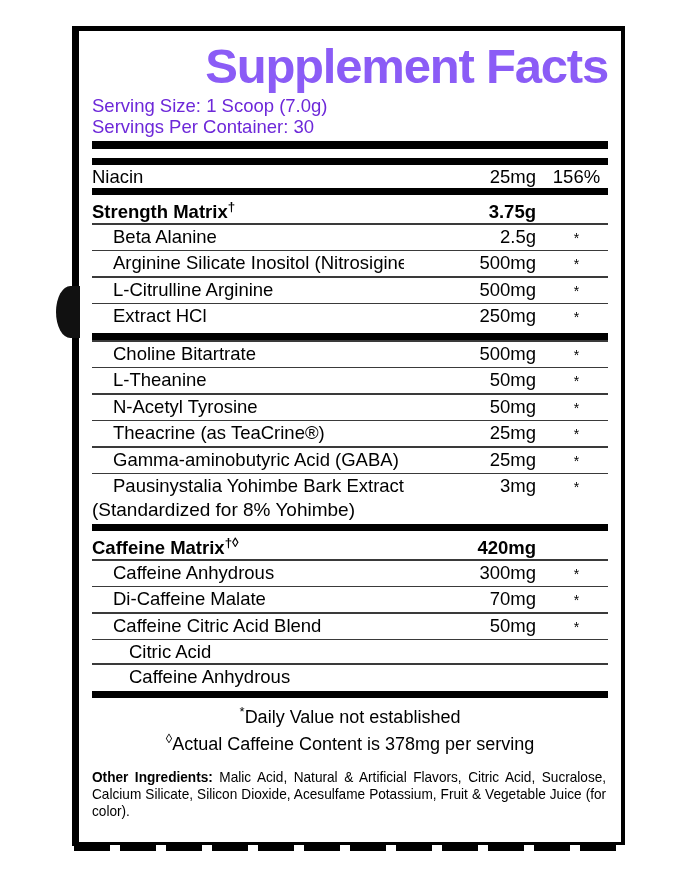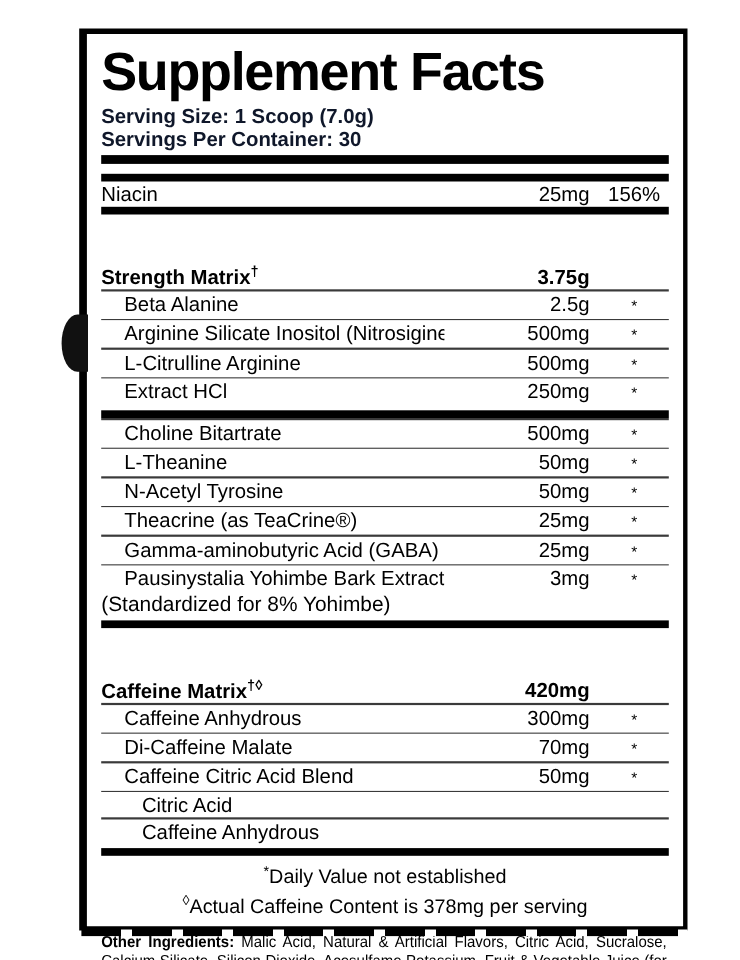--- a/index.html
+++ b/index.html
@@ -64,29 +64,29 @@
   }
 
   
   .title {
     font-weight: bold;
     font-size: 49px;
     line-height: 54px;
     letter-spacing: -1.2px;
     margin: 8px 0 2px 0;
     white-space: nowrap;
-    color: #000000;
+    color: #8b5cf6;
+    text-align: right;
   }
 
   .serving-line {
     font-size: 18.5px;
     line-height: 21px;
-    color: #0f172a;
-    white-space: nowrap;
-    font-weight: bold;
+    color: #6d28d9;
+    white-space: nowrap;
   }
 
   
   .bar-thick {
     height: 8px;
     background: #000;
     margin: 4px 0 0 0;
   }
   .bar-med {
     height: 7px;
@@ -110,21 +110,21 @@
   .row .amt  { flex: 0 0 auto; text-align: right; width: 132px; }
   .row .dv   { flex: 0 0 auto; text-align: center;  width: 72px; padding-left: 9px;
                box-sizing: border-box; }
   .row .dv.ast { font-size: 14px; }
 
   .hdr-row { justify-content: flex-end; font-weight: bold; }
   .hdr-row .aps { padding-right: 9px; }
   .hdr-row .dvh { width: 72px; text-align: left; padding-left: 9px;
                   box-sizing: border-box; }
 
-  .matrix { font-weight: bold; margin-top: 40px; }
+  .matrix { font-weight: bold; }
   .matrix .amt { font-weight: bold; }
 
   .lvl1 .nm { padding-left: 21px; }
   .lvl2 .nm { padding-left: 37px; }
 
   .wrapline {
     font-size: 19px;
     line-height: 22px;
     color: #000;
     white-space: nowrap;

